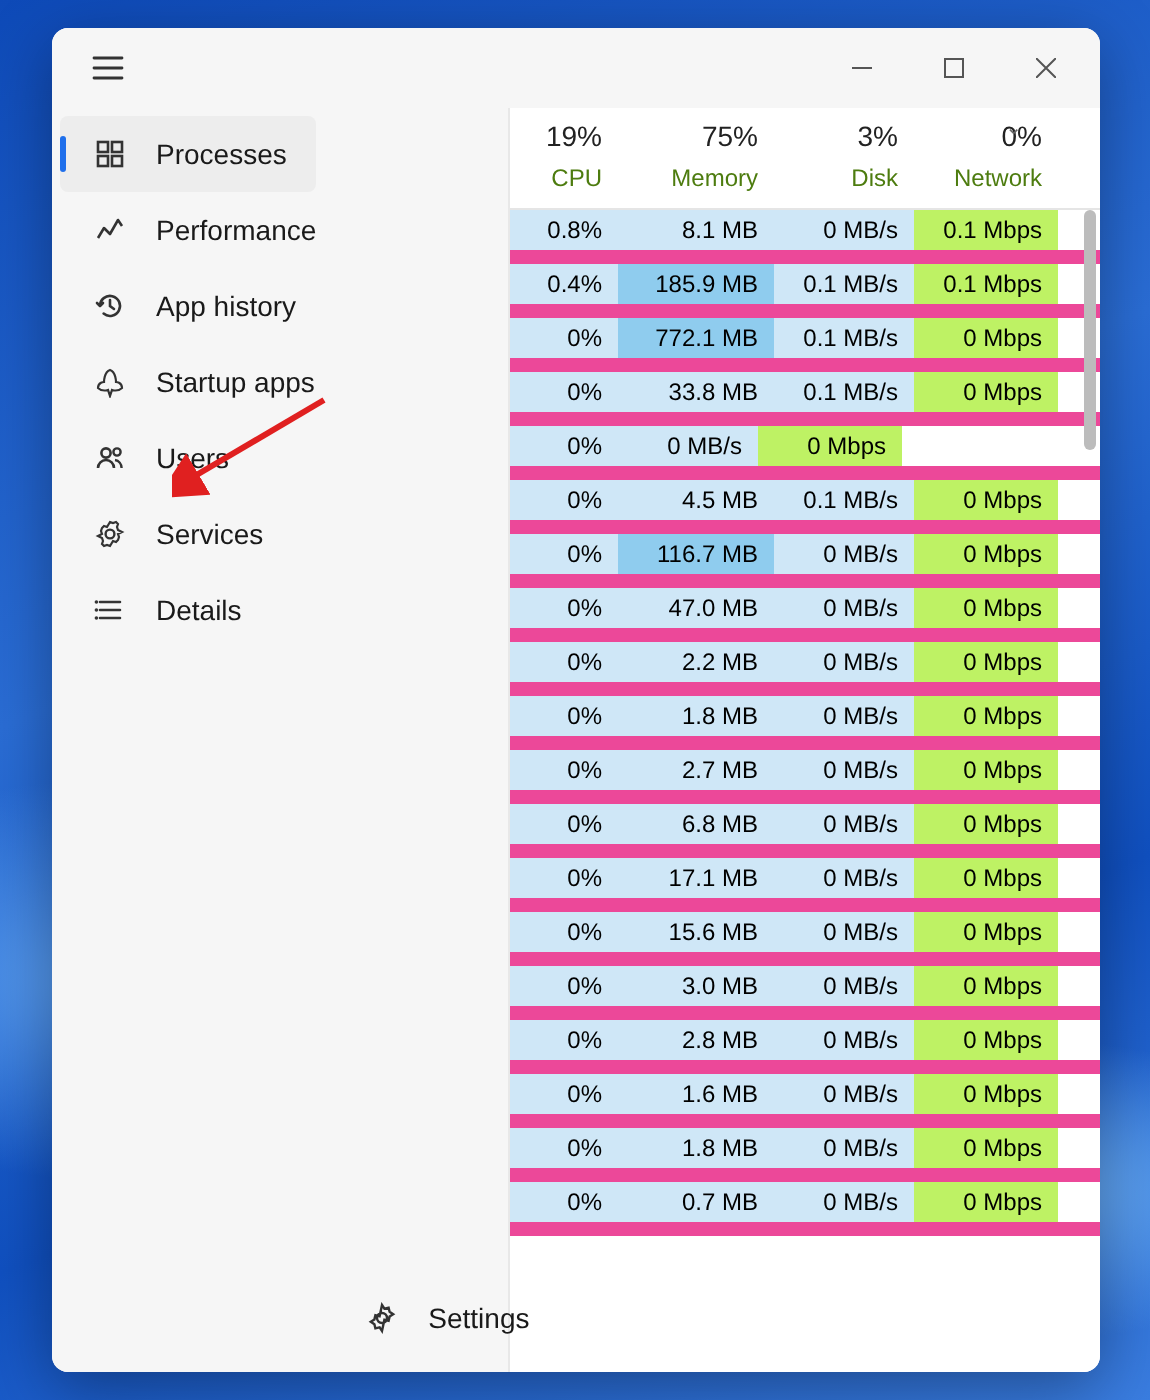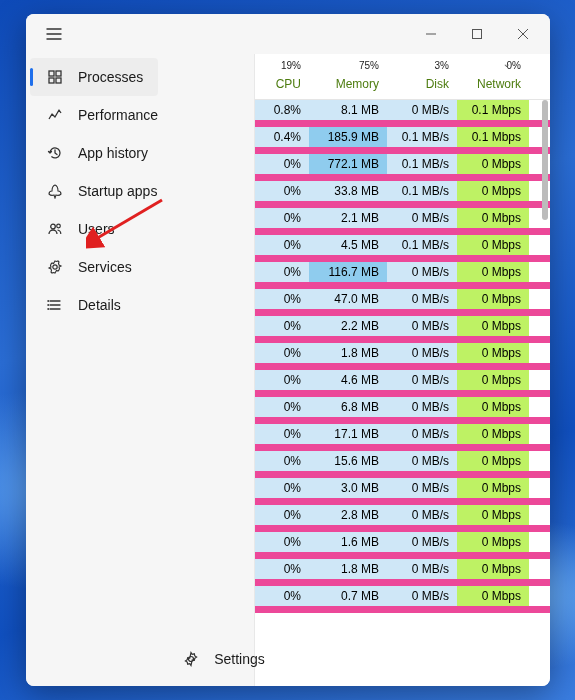--- a/index.html
+++ b/index.html
@@ -112,21 +112,21 @@
     border-bottom:1px solid #e5e5e5;
     padding: 6px 0 8px 0;
   }
   .hcol {
     text-align:right;
     display:flex; flex-direction:column; align-items:flex-end;
     padding-right:8px;
     font-size:12px;
     position:relative;
   }
-  .hcol .pct { font-size:10px; color:#222; }
+  .hcol .pct { font-size:14px; color:#222; }
   .hcol .lbl { font-size:12px; color:#4d7c0f; margin-top:6px; }
   .chev { position:absolute; top:-2px; right:18px; font-size:10px; color:#666; }
   .col-cpu { width:54px; }
   .col-mem { width:78px; }
   .col-disk { width:70px; }
   .col-net { width:72px; }
   .rows { flex:1; overflow:hidden; position:relative; }
   .row {
     display:flex;
     height:27px;
@@ -312,21 +312,20 @@
             <div class="cell net">0 Mbps</div>
           </div>
           <div class="row">
             <div class="cell cpu">0%</div>
             <div class="cell mem">33.8 MB</div>
             <div class="cell disk">0.1 MB/s</div>
             <div class="cell net">0 Mbps</div>
           </div>
           <div class="row">
             <div class="cell cpu">0%</div>
-            <div class="cell mem">2.1 MB</div>
             <div class="cell disk">0 MB/s</div>
             <div class="cell net">0 Mbps</div>
           </div>
           <div class="row">
             <div class="cell cpu">0%</div>
             <div class="cell mem">4.5 MB</div>
             <div class="cell disk">0.1 MB/s</div>
             <div class="cell net">0 Mbps</div>
           </div>
           <div class="row">
@@ -348,21 +347,21 @@
             <div class="cell net">0 Mbps</div>
           </div>
           <div class="row">
             <div class="cell cpu">0%</div>
             <div class="cell mem">1.8 MB</div>
             <div class="cell disk">0 MB/s</div>
             <div class="cell net">0 Mbps</div>
           </div>
           <div class="row">
             <div class="cell cpu">0%</div>
-            <div class="cell mem">4.6 MB</div>
+            <div class="cell mem">2.7 MB</div>
             <div class="cell disk">0 MB/s</div>
             <div class="cell net">0 Mbps</div>
           </div>
           <div class="row">
             <div class="cell cpu">0%</div>
             <div class="cell mem">6.8 MB</div>
             <div class="cell disk">0 MB/s</div>
             <div class="cell net">0 Mbps</div>
           </div>
           <div class="row">

